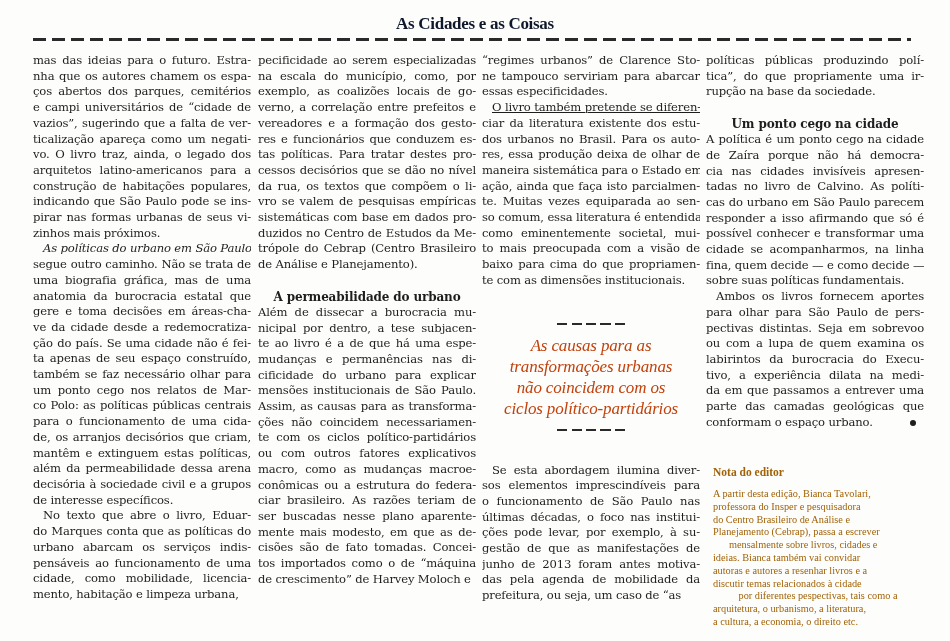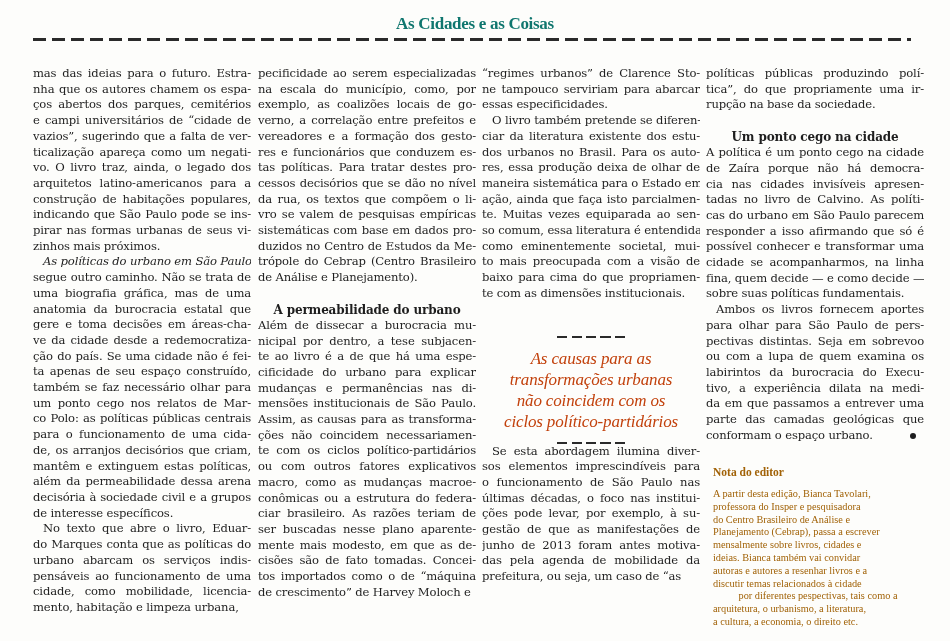--- a/index.html
+++ b/index.html
@@ -5,28 +5,28 @@
   html, body { margin:0; padding:0; }
   body {
     width:950px; height:641px; overflow:hidden;
     background:#fdfdfb; color:#1e1e1e;
     font-family:"DejaVu Serif", "Liberation Serif", serif;
     position:relative;
   }
   .header-title {
     position:absolute; left:0; width:950px; top:14px;
     text-align:center; font-family:"Liberation Serif", serif;
-    font-weight:bold; font-size:17px; letter-spacing:-0.3px; color:#0f766e;
+    font-weight:bold; font-size:17px; letter-spacing:-0.3px; color:#0f172a;
   }
   .header-rule {
     position:absolute; left:33px; top:38px; width:878px; height:3px;
     background: repeating-linear-gradient(90deg, #2a2a2a 0 13px, transparent 13px 19px);
   }
   .col {
-    position:absolute; top:66px; width:218px;
+    position:absolute; top:53px; width:218px;
     font-size:11.6px; line-height:15.7px; letter-spacing:-0.15px;
     text-align:justify; hyphens:manual;
   }
   .col p { margin:0; text-indent:0; }
   .col1 { left:33px; }
   .col2 { left:258px; }
   .col3 { left:482px; }
   .col4 { left:706px; }
   .line { display:block; text-align:justify; text-align-last:justify; white-space:nowrap; overflow:hidden; }
   .line.last { text-align-last:left; }
@@ -118,22 +118,22 @@
       <span class="line">sistemáticas com base em dados pro-</span>
       <span class="line">duzidos no Centro de Estudos da Me-</span>
       <span class="line">trópole do Cebrap (Centro Brasileiro</span>
       <span class="line last">de Análise e Planejamento).</span>
     </p>
   <div class="subhead">A permeabilidade do urbano</div>
   <p>
       <span class="line">Além de dissecar a burocracia mu-</span>
       <span class="line">nicipal por dentro, a tese subjacen-</span>
       <span class="line">te ao livro é a de que há uma espe-</span>
+      <span class="line">mudanças e permanências nas di-</span>
       <span class="line">cificidade do urbano para explicar</span>
-      <span class="line">mudanças e permanências nas di-</span>
       <span class="line">mensões institucionais de São Paulo.</span>
       <span class="line">Assim, as causas para as transforma-</span>
       <span class="line">ções não coincidem necessariamen-</span>
       <span class="line">te com os ciclos político-partidários</span>
       <span class="line">ou com outros fatores explicativos</span>
       <span class="line">macro, como as mudanças macroe-</span>
       <span class="line">conômicas ou a estrutura do federa-</span>
       <span class="line">ciar brasileiro. As razões teriam de</span>
       <span class="line">ser buscadas nesse plano aparente-</span>
       <span class="line">mente mais modesto, em que as de-</span>
@@ -143,21 +143,21 @@
     </p>
 </div>
 
 <div class="col col3">
   <p>
       <span class="line">“regimes urbanos” de Clarence Sto-</span>
       <span class="line">ne tampouco serviriam para abarcar</span>
       <span class="line last">essas especificidades.</span>
     </p>
   <p>
-      <span class="line" style="padding-left: 10px;">O livro também pretende se diferen-</span>
+      <span class="line" style="padding-left: 10px; text-decoration: underline;">O livro também pretende se diferen-</span>
       <span class="line">ciar da literatura existente dos estu-</span>
       <span class="line">dos urbanos no Brasil. Para os auto-</span>
       <span class="line">res, essa produção deixa de olhar de</span>
       <span class="line">maneira sistemática para o Estado em</span>
       <span class="line">ação, ainda que faça isto parcialmen-</span>
       <span class="line">te. Muitas vezes equiparada ao sen-</span>
       <span class="line">so comum, essa literatura é entendida</span>
       <span class="line">como eminentemente societal, mui-</span>
       <span class="line">to mais preocupada com a visão de</span>
       <span class="line">baixo para cima do que propriamen-</span>
@@ -166,21 +166,21 @@
   <div class="pullquote-wrap">
     <div class="pq-rule"></div>
     <div class="pullquote">
         <span style="display: block;">As causas para as</span>
         <span style="display: block;">transformações urbanas</span>
         <span style="display: block;">não coincidem com os</span>
         <span style="display: block;">ciclos político-partidários</span>
       </div>
     <div class="pq-rule"></div>
   </div>
-  <p style="">
+  <p style="margin-top:32px">
       <span class="line" style="padding-left: 10px;">Se esta abordagem ilumina diver-</span>
       <span class="line">sos elementos imprescindíveis para</span>
       <span class="line">o funcionamento de São Paulo nas</span>
       <span class="line">últimas décadas, o foco nas institui-</span>
       <span class="line">ções pode levar, por exemplo, à su-</span>
       <span class="line">gestão de que as manifestações de</span>
       <span class="line">junho de 2013 foram antes motiva-</span>
       <span class="line">das pela agenda de mobilidade da</span>
       <span class="line last">prefeitura, ou seja, um caso de “as</span>
     </p>
@@ -218,21 +218,21 @@
     </p>
 </div>
 
 <div class="note">
   <div class="note-title">Nota do editor</div>
   <div class="note-body">
       <span style="display: block;">A partir desta edição, Bianca Tavolari,</span>
       <span style="display: block;">professora do Insper e pesquisadora</span>
       <span style="display: block;">do Centro Brasileiro de Análise e</span>
       <span style="display: block;">Planejamento (Cebrap), passa a escrever</span>
-      <span style="display: block;">mensalmente sobre livros, cidades e</span>
+      <span style="display: block; margin-left: 16px;">mensalmente sobre livros, cidades e</span>
       <span style="display: block;">ideias. Bianca também vai convidar</span>
       <span style="display: block;">autoras e autores a resenhar livros e a</span>
       <span style="display: block;">discutir temas relacionados à cidade</span>
       <span style="display: block; text-align: center;">por diferentes pespectivas, tais como a</span>
       <span style="display: block;">arquitetura, o urbanismo, a literatura,</span>
       <span style="display: block;">a cultura, a economia, o direito etc.</span>
     </div>
 </div>
 
 </body></html>

